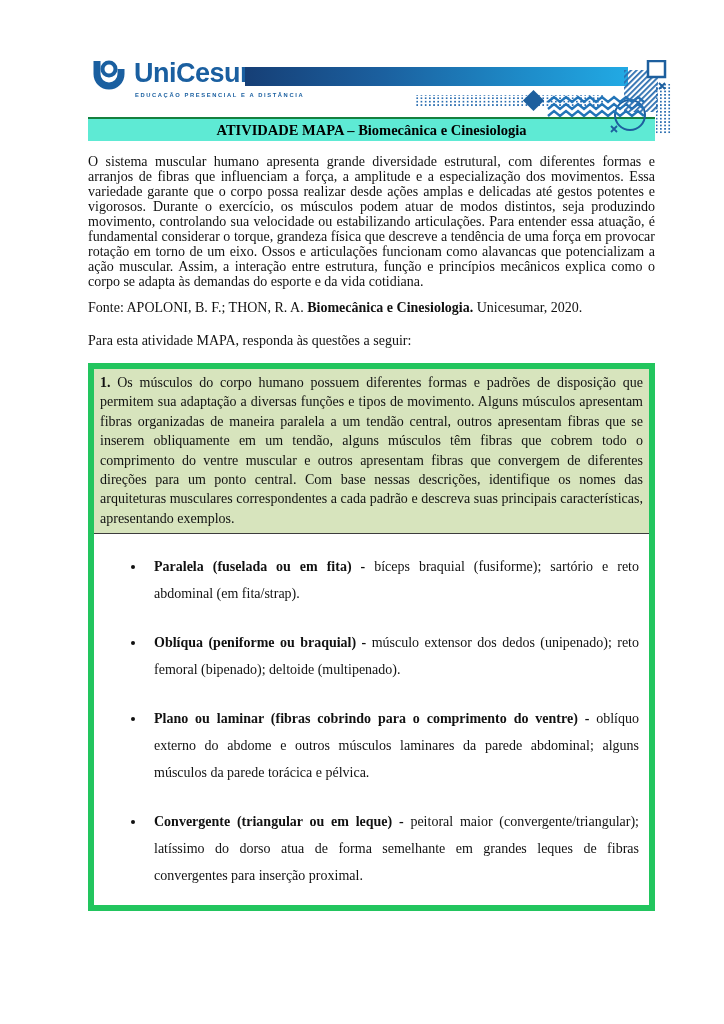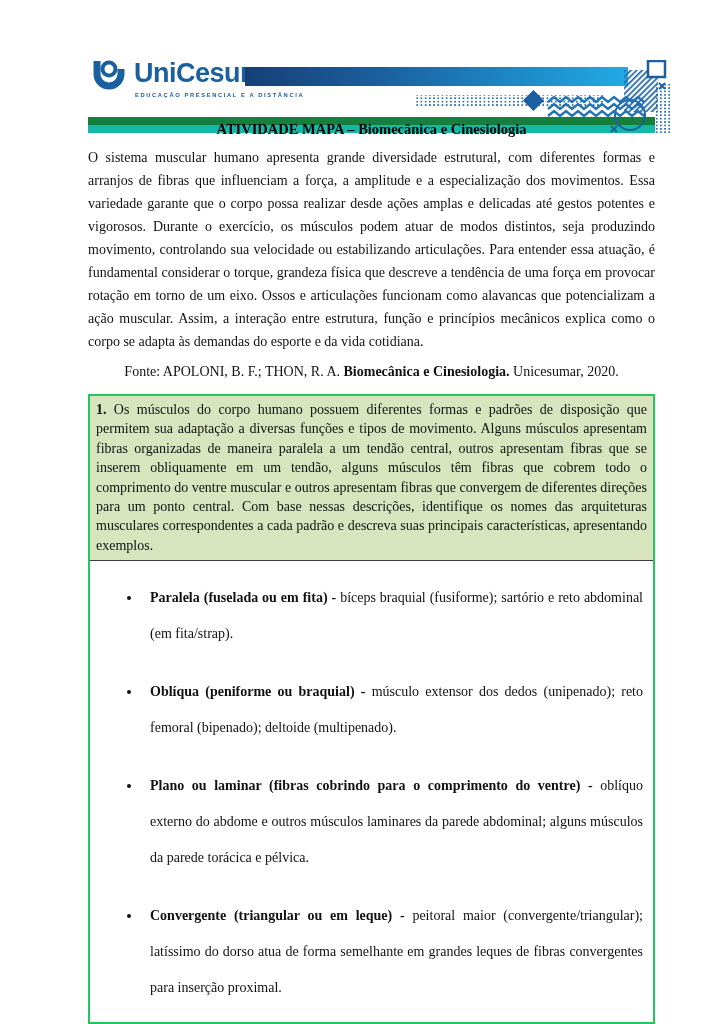--- a/index.html
+++ b/index.html
@@ -50,71 +50,70 @@
   .grad-bar {
     position: absolute;
     left: 157px; top: 9px;
     width: 383px; height: 19px;
     background: linear-gradient(90deg, #163f76 0%, #1b5f9e 35%, #1e8ecb 75%, #22aae4 100%);
   }
   .deco-svg { position: absolute; left: 320px; top: 2px; z-index: 2; }
 
   
   .banner {
-    background: #14b8a6;
-    border-top: 8px solid #15803d;
-    height: 16px;
+    background: #5eead4;
+    border-top: 2px solid #15803d;
+    height: 24px;
     display: flex; align-items: center; justify-content: center;
     font-weight: 700;
     font-size: 14.5px;
     color: #000;
   }
 
   
   .intro {
     margin-top: 13px;
     font-size: 14px;
-    line-height: 23px;
+    line-height: 15px;
     text-align: justify;
   }
   .source-line {
     margin-top: 11px;
     font-size: 14px;
-    text-align: center;
   }
   .instruction {
     margin-top: 17px;
     font-size: 14px;
   }
 
   
   .qtable {
     margin-top: 14px;
-    border: 2px solid #22c55e;
+    border: 6px solid #22c55e;
   }
   .q-green {
     background: #d7e4bd;
     border-bottom: 1px solid #3c3c3c;
     padding: 4px 6px 5px 6px;
     font-size: 14px;
     line-height: 19.4px;
     text-align: justify;
   }
   .q-white {
     background: #ffffff;
     padding: 19px 10px 16px 8px;
   }
   .q-white ul {
     list-style: disc;
     margin: 0;
     padding-left: 44px;
   }
   .q-white li {
     font-size: 14px;
-    line-height: 36px;
+    line-height: 27px;
     text-align: justify;
     padding-left: 8px;
     margin-bottom: 22px;
   }
   .q-white li:last-child { margin-bottom: 0; }
 
   .b { font-weight: 700; }
 </style>
 </head>
 <body>
@@ -167,20 +166,21 @@
     </div>
 
     <div class="banner">
       <span>ATIVIDADE MAPA – Biomecânica e Cinesiologia</span>
     </div>
 
     <p class="intro">O sistema muscular humano apresenta grande diversidade estrutural, com diferentes formas e arranjos de fibras que influenciam a força, a amplitude e a especialização dos movimentos. Essa variedade garante que o corpo possa realizar desde ações amplas e delicadas até gestos potentes e vigorosos. Durante o exercício, os músculos podem atuar de modos distintos, seja produzindo movimento, controlando sua velocidade ou estabilizando articulações. Para entender essa atuação, é fundamental considerar o torque, grandeza física que descreve a tendência de uma força em provocar rotação em torno de um eixo. Ossos e articulações funcionam como alavancas que potencializam a ação muscular. Assim, a interação entre estrutura, função e princípios mecânicos explica como o corpo se adapta às demandas do esporte e da vida cotidiana.</p>
 
     <p class="source-line"><span>Fonte: APOLONI, B. F.; THON, R. A. </span><span class="b">Biomecânica e Cinesiologia.</span><span> Unicesumar, 2020.</span></p>
 
+    <p class="instruction">Para esta atividade MAPA, responda às questões a seguir:</p>
 
     <div class="qtable">
       <div class="q-green"><span class="b">1.</span><span> Os músculos do corpo humano possuem diferentes formas e padrões de disposição que permitem sua adaptação a diversas funções e tipos de movimento. Alguns músculos apresentam fibras organizadas de maneira paralela a um tendão central, outros apresentam fibras que se inserem obliquamente em um tendão, alguns músculos têm fibras que cobrem todo o comprimento do ventre muscular e outros apresentam fibras que convergem de diferentes direções para um ponto central. Com base nessas descrições, identifique os nomes das arquiteturas musculares correspondentes a cada padrão e descreva suas principais características, apresentando exemplos.</span></div>
 
       <div class="q-white">
         <ul>
           <li><span class="b">Paralela (fuselada ou em fita) - </span><span>bíceps braquial (fusiforme); sartório e reto abdominal (em fita/strap).</span></li>
           <li><span class="b">Oblíqua (peniforme ou braquial) - </span><span>músculo extensor dos dedos (unipenado); reto femoral (bipenado); deltoide (multipenado).</span></li>
           <li><span class="b">Plano ou laminar (fibras cobrindo para o comprimento do ventre) - </span><span>oblíquo externo do abdome e outros músculos laminares da parede abdominal; alguns músculos da parede torácica e pélvica.</span></li>
           <li><span class="b">Convergente (triangular ou em leque) - </span><span>peitoral maior (convergente/triangular); latíssimo do dorso atua de forma semelhante em grandes leques de fibras convergentes para inserção proximal.</span></li>

